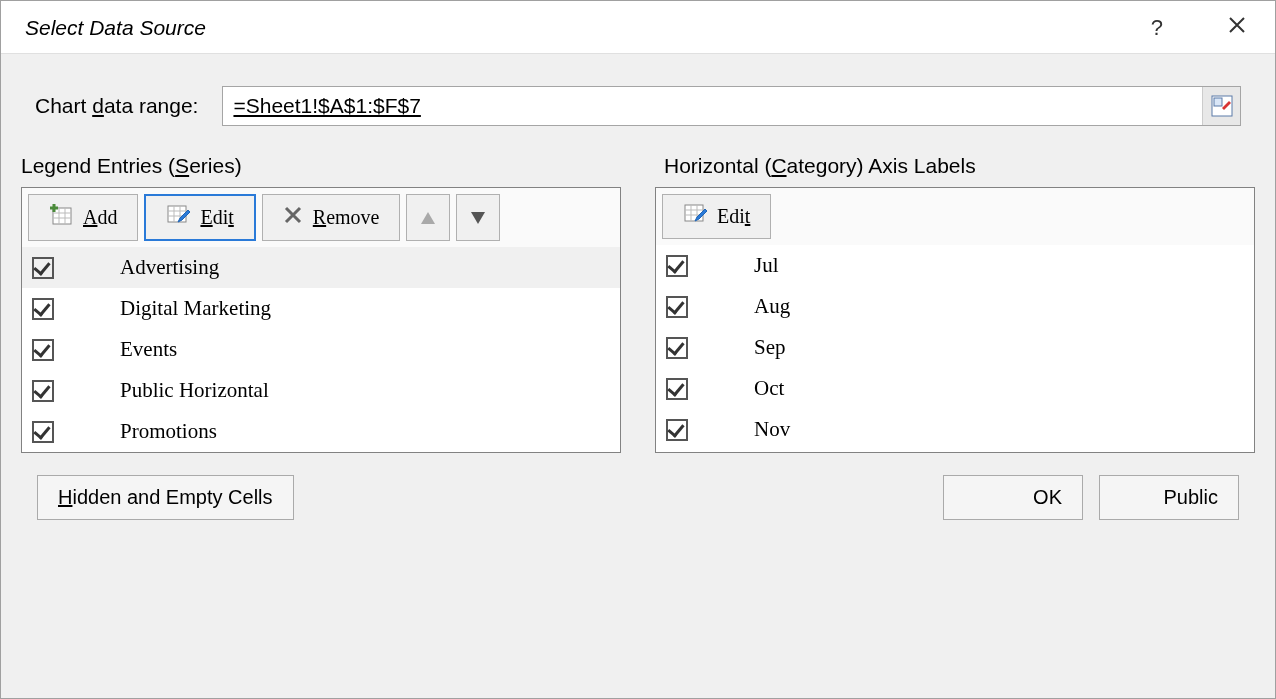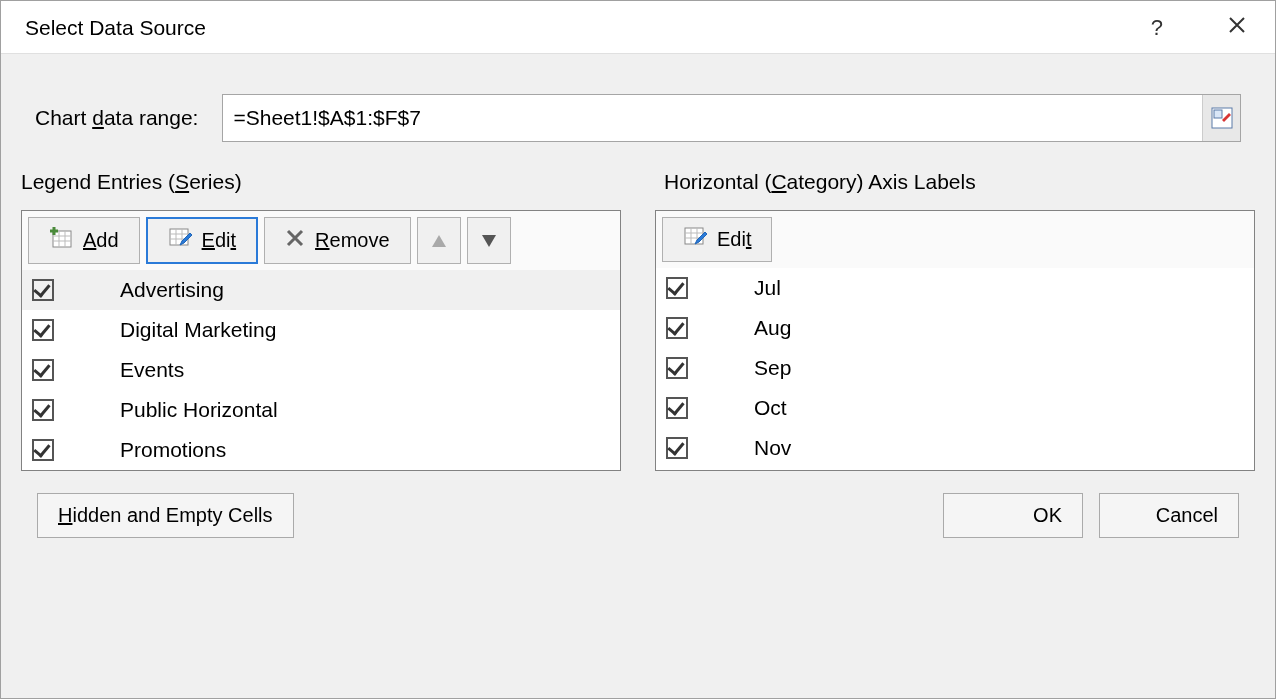--- a/index.html
+++ b/index.html
@@ -27,54 +27,56 @@
     .titlebar {
       display: flex;
       align-items: center;
       padding: 10px 20px 8px 24px;
       background: #fff;
       border-bottom: 1px solid #e0e0e0;
     }
     .titlebar .title {
       flex: 1;
       font-size: 21px;
+      font-style: italic;
     }
     .titlebar .help {
       font-size: 22px;
       margin-right: 56px;
       cursor: pointer;
       color: #333;
     }
     .titlebar .close {
       font-size: 22px;
       cursor: pointer;
       padding: 4px 8px;
     }
     .content {
       flex: 1;
-      padding: 8px 16px;
+      padding: 0 16px;
       display: flex;
       flex-direction: column;
     }
     .range-row {
       display: flex;
       align-items: center;
       padding: 32px 18px 0 18px;
     }
     .range-label {
       font-size: 21px;
       margin-right: 24px;
     }
     .range-input-wrap {
       flex: 1;
       display: flex;
       align-items: center;
       border: 1px solid #a5a5a5;
       background: #fff;
-      height: 48px;
+      height: 40px;
+      text-decoration: underline;
     }
     .range-input {
       flex: 1;
       border: none;
       outline: none;
       padding: 6px 10px;
       font-size: 21px;
       font-family: inherit;
       background: transparent;
     }
@@ -122,22 +124,23 @@
       gap: 52px;
       padding: 0 4px;
     }
     .panel-title {
       flex: 1;
       font-size: 21px;
     }
     .panels {
       display: flex;
       gap: 34px;
-      margin-top: 16px;
+      margin-top: 9px;
       padding: 0 4px;
+      font-family: Liberation Serif, serif;
     }
     .panel {
       flex: 1;
       border: 1px solid #828282;
       background: #fff;
       display: flex;
       flex-direction: column;
     }
     .toolbar {
       display: flex;
@@ -390,16 +393,16 @@
           </div>
       </div>
     </div>
 
     <div class="footer">
       <div class="hidden-btn">
         <u class="accesskey">H</u><span>idden and Empty Cells</span>
       </div>
       <div class="spacer"></div>
       <div class="ok-btn">OK</div>
-      <div class="cancel-btn">Cancel</div>
+      <div class="cancel-btn">Public</div>
     </div>
   </div>
 </div>
 
 </body></html>

